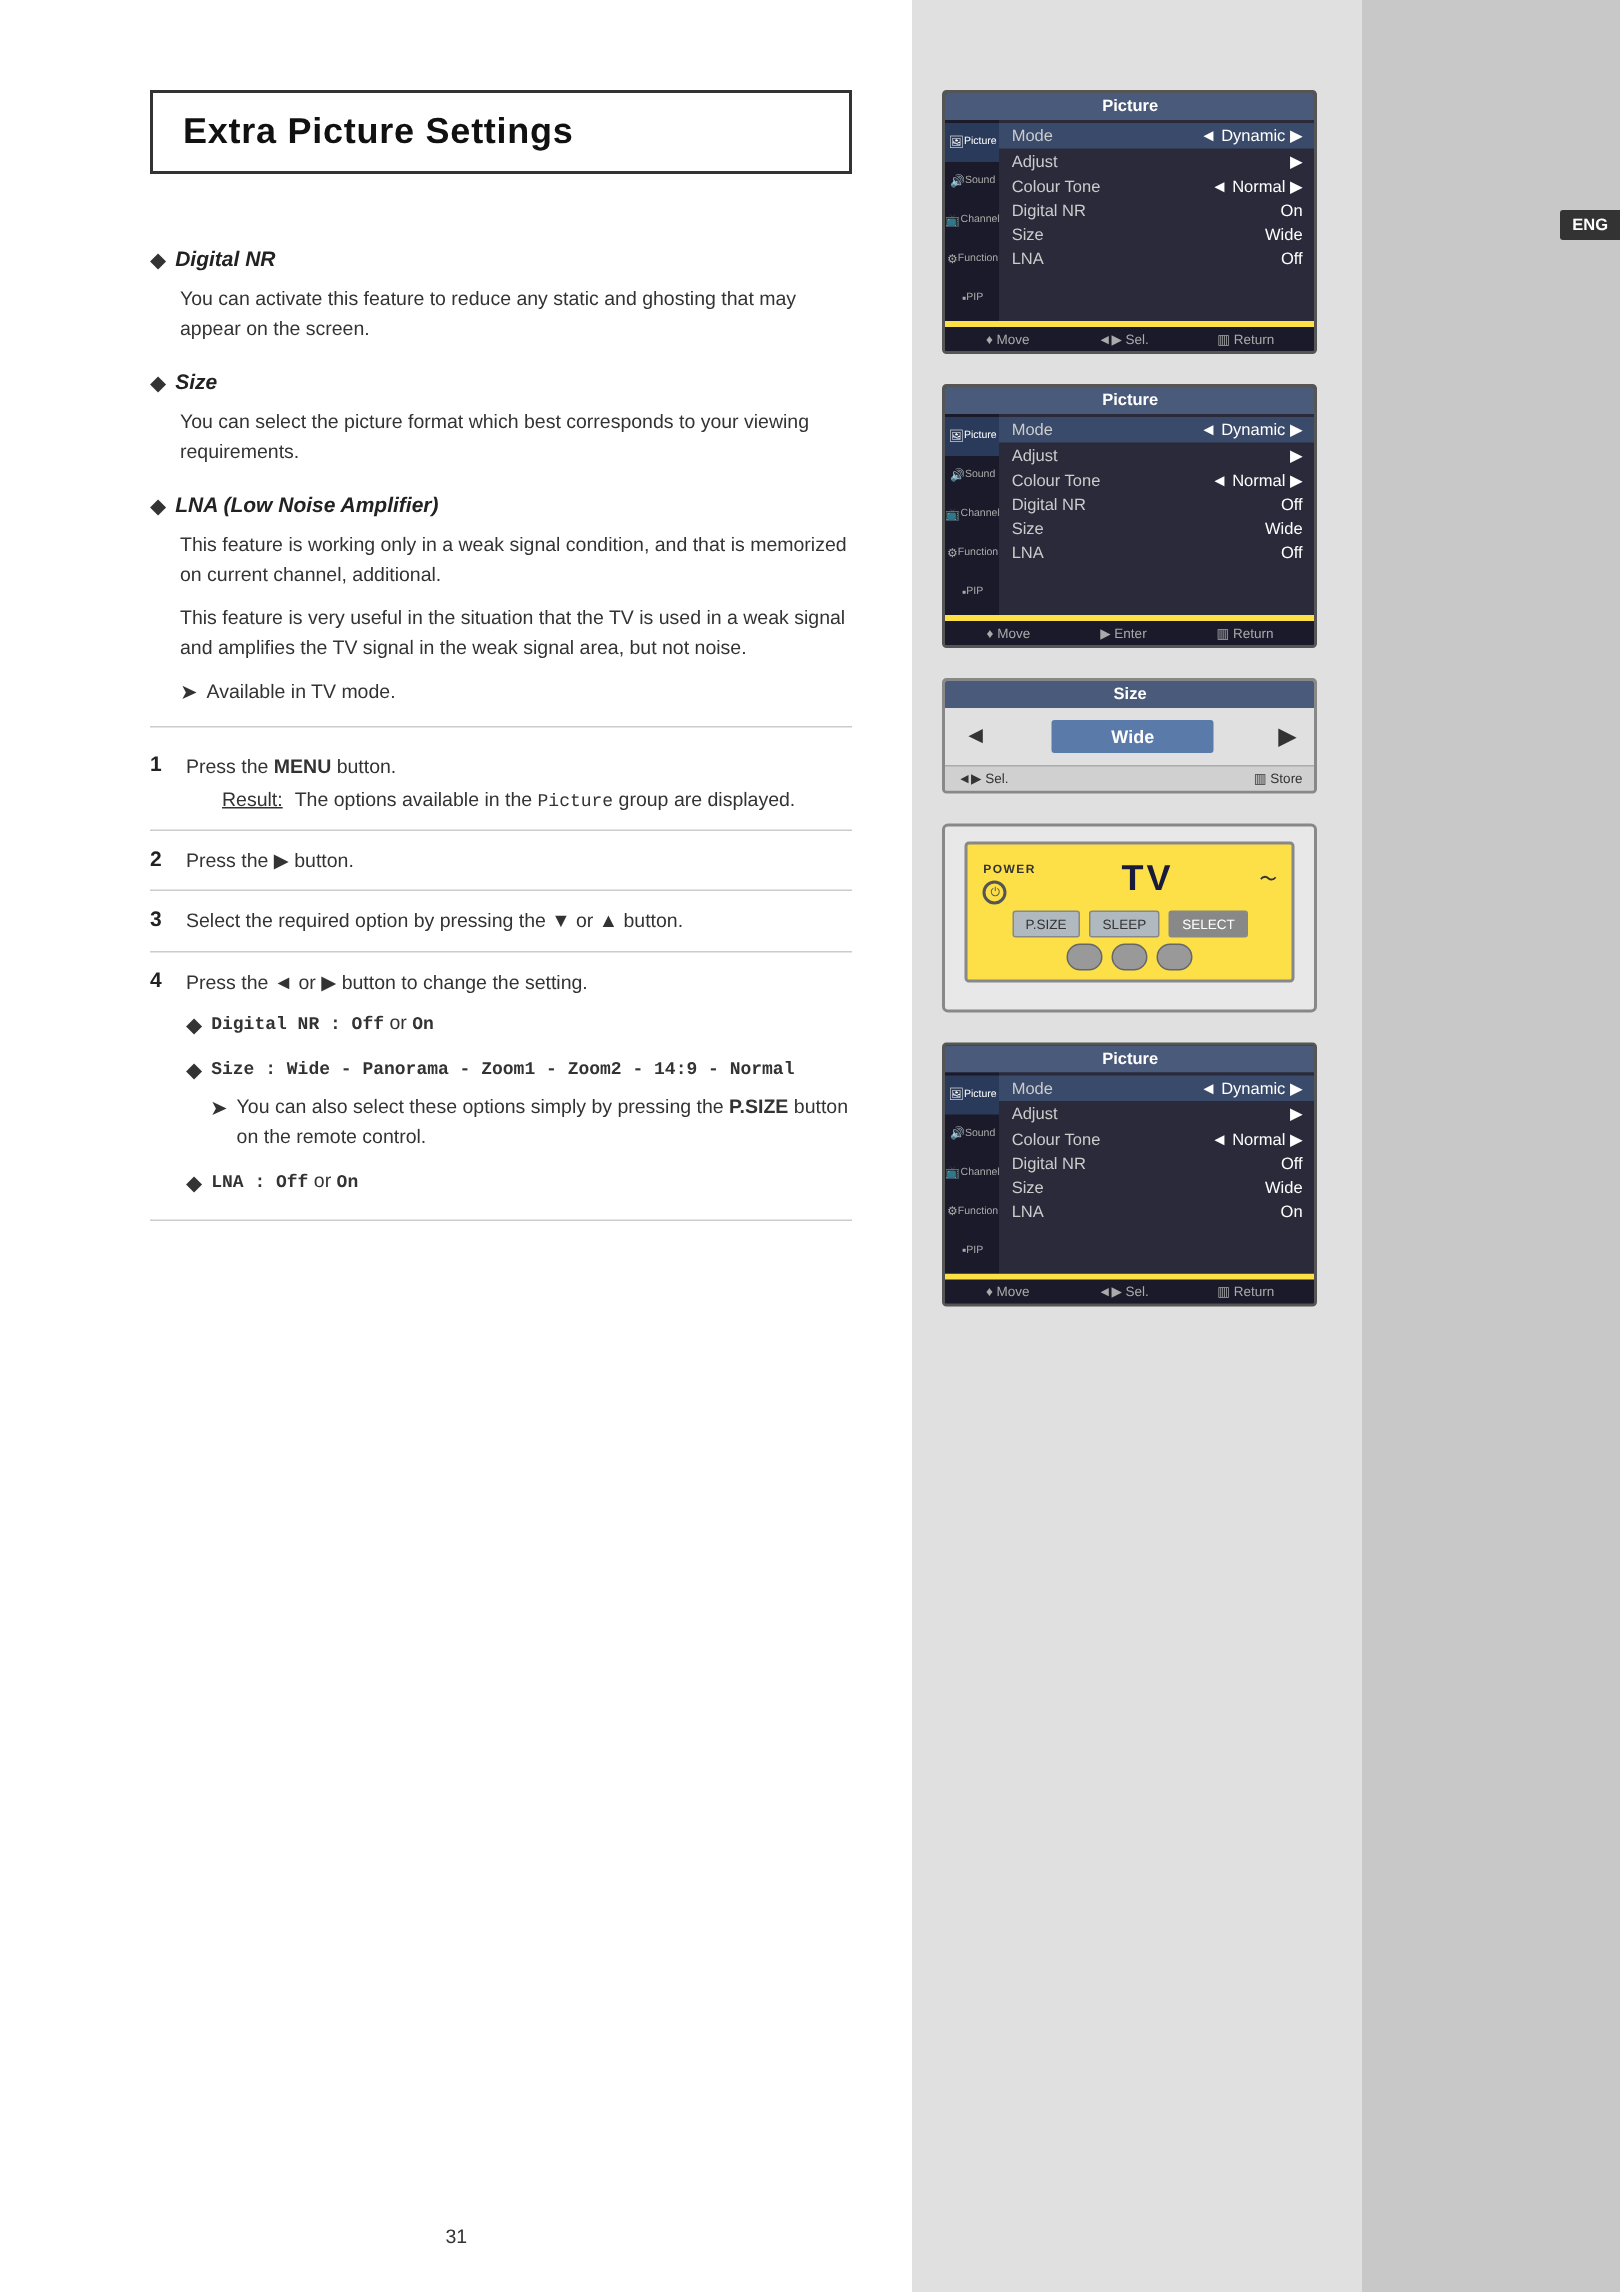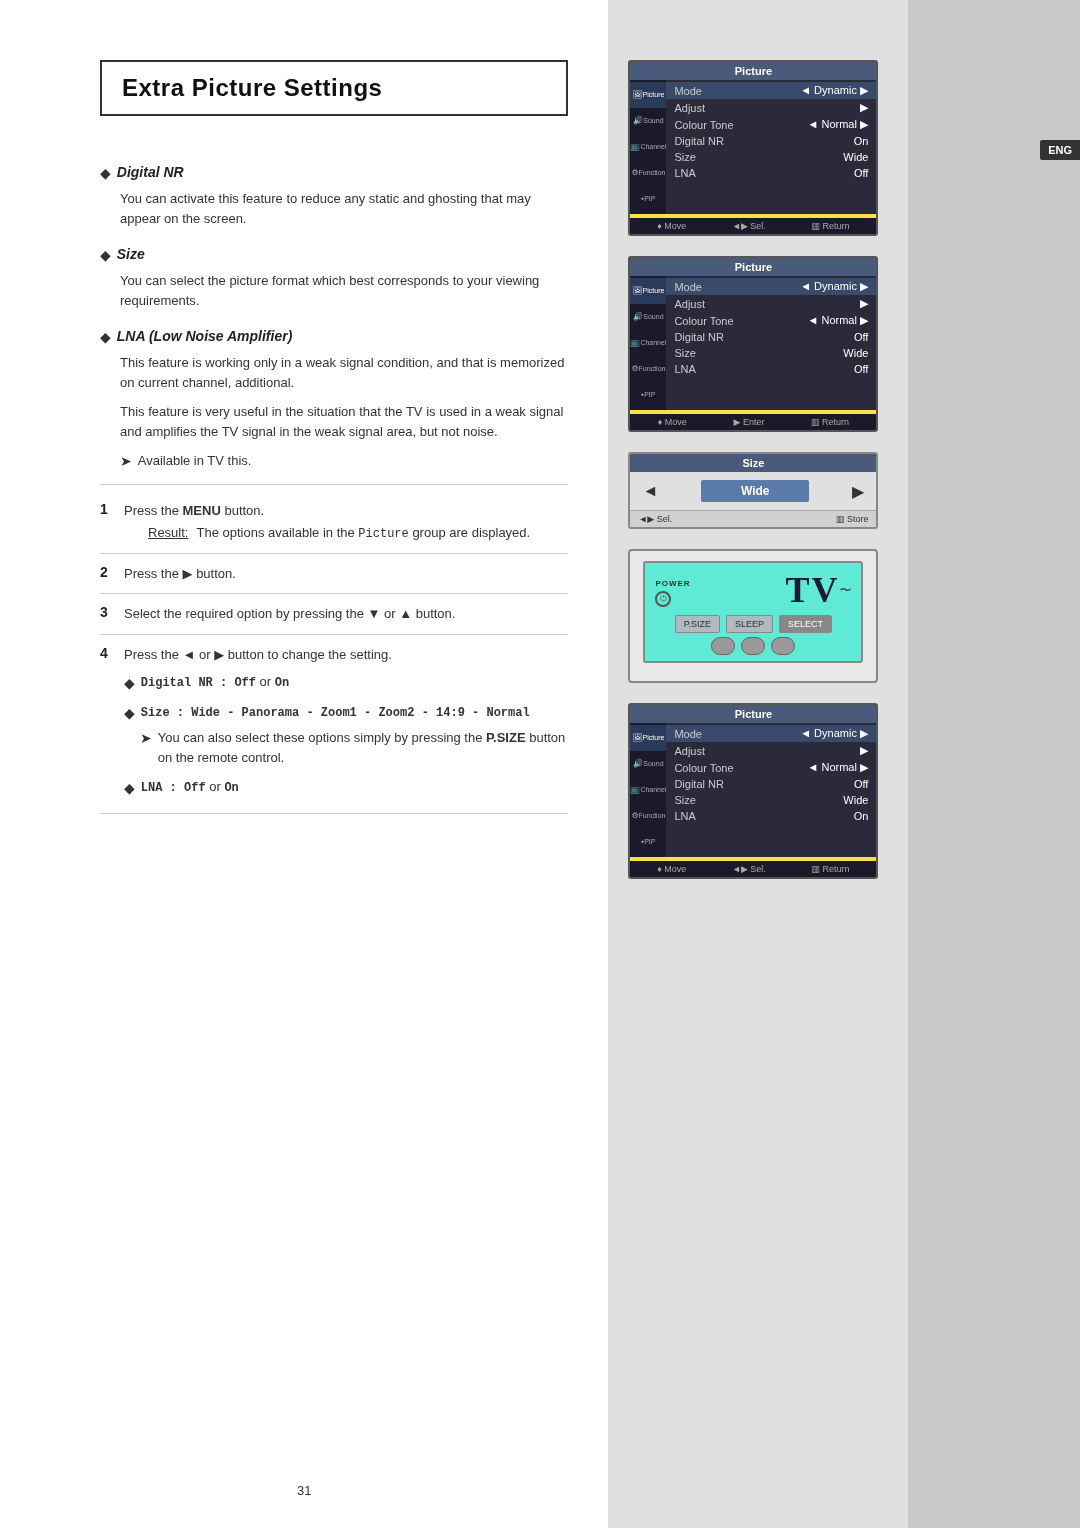--- a/index.html
+++ b/index.html
@@ -302,40 +302,39 @@
       background: #e8e8e8;
       border: 2px solid #888;
       border-radius: 4px;
       padding: 10px;
       display: flex;
       flex-direction: column;
       align-items: center;
     }
     .tv-remote-screen {
       width: 220px;
-      background: #5eead4;
+      background: #fde047;
       border: 2px solid #888;
       border-radius: 3px;
       padding: 6px 10px;
       margin-bottom: 8px;
     }
     .tv-brand-row {
       display: flex;
       align-items: center;
       justify-content: space-between;
       margin-bottom: 4px;
     }
     .tv-brand-name {
-      font-size: 36px;
+      font-size: 24px;
       font-weight: 900;
       color: #1a1a3a;
       letter-spacing: 2px;
-      text-align: right;
+      text-align: center;
       flex: 1;
-      font-family: Liberation Serif, serif;
     }
     .tv-wifi-icon {
       font-size: 12px;
       color: #333;
     }
     .tv-buttons-row {
       display: flex;
       gap: 6px;
       justify-content: center;
     }
@@ -399,21 +398,21 @@
       <span class="section-title">
         <span>LNA</span><span> (Low Noise Amplifier)</span>
       </span>
     </div>
     <p class="body-text">This feature is working only in a weak signal condition, and that is memorized on current channel, additional.</p>
     <p class="body-text">This feature is very useful in the situation that the TV is used in a weak signal and amplifies the TV signal in the weak signal area, but not noise.</p>
 
     
     <div class="arrow-note">
       <span class="arrow-symbol">➤</span>
-      <span>Available in TV this.</span>
+      <span>Available in TV mode.</span>
     </div>
 
     
     <div style="border-top: 1px solid #ccc; margin: 12px 0;"></div>
 
     
     <div class="steps-section">
 
       <div class="step-row">
         <span class="step-number">1</span>

